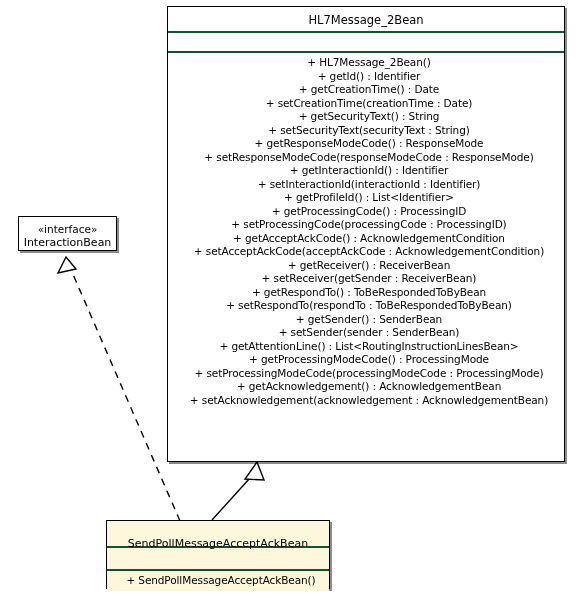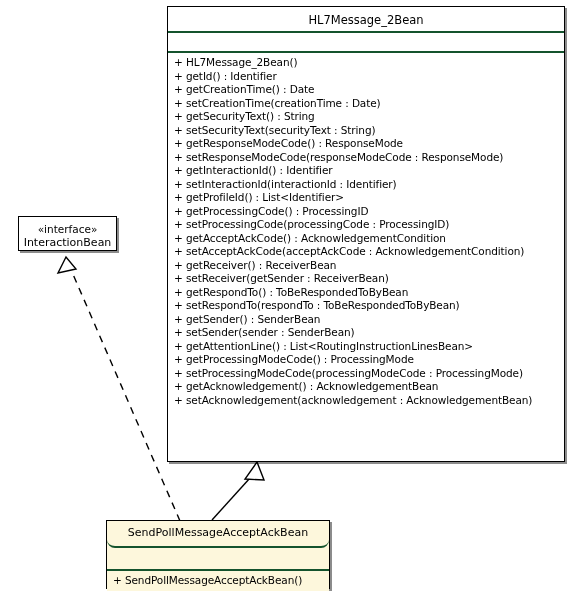--- a/index.html
+++ b/index.html
@@ -56,20 +56,21 @@
   .class-name {
     display: block;
   }
 
   .attr-compartment {
     height: 20px;
   }
 
   .ops-compartment {
     padding: 3px 0 3px 0;
+    text-align: center;
   }
   .op-line {
     font-size: 10.5px;
     color: #000000;
     line-height: 13.5px;
     height: 13.5px;
     white-space: nowrap;
     padding-left: 6px;
     letter-spacing: -0.1px;
   }
@@ -103,23 +104,22 @@
     top: 520px;
     width: 224px;
     height: 69px;
     background: #fdf7dc;
   }
   #class-sendpoll .compartment {
     background: #fdf7dc;
   }
   #class-sendpoll .name-compartment {
     height: 27px;
-    padding-top: 5px;
+    padding-top: 16px;
     font-size: 11px;
-    border-radius: 8px;
   }
   #class-sendpoll .attr-compartment {
     height: 23px;
   }
   #class-sendpoll .ops-compartment {
     padding-top: 3px;
   }
 </style>
 </head>
 <body>

